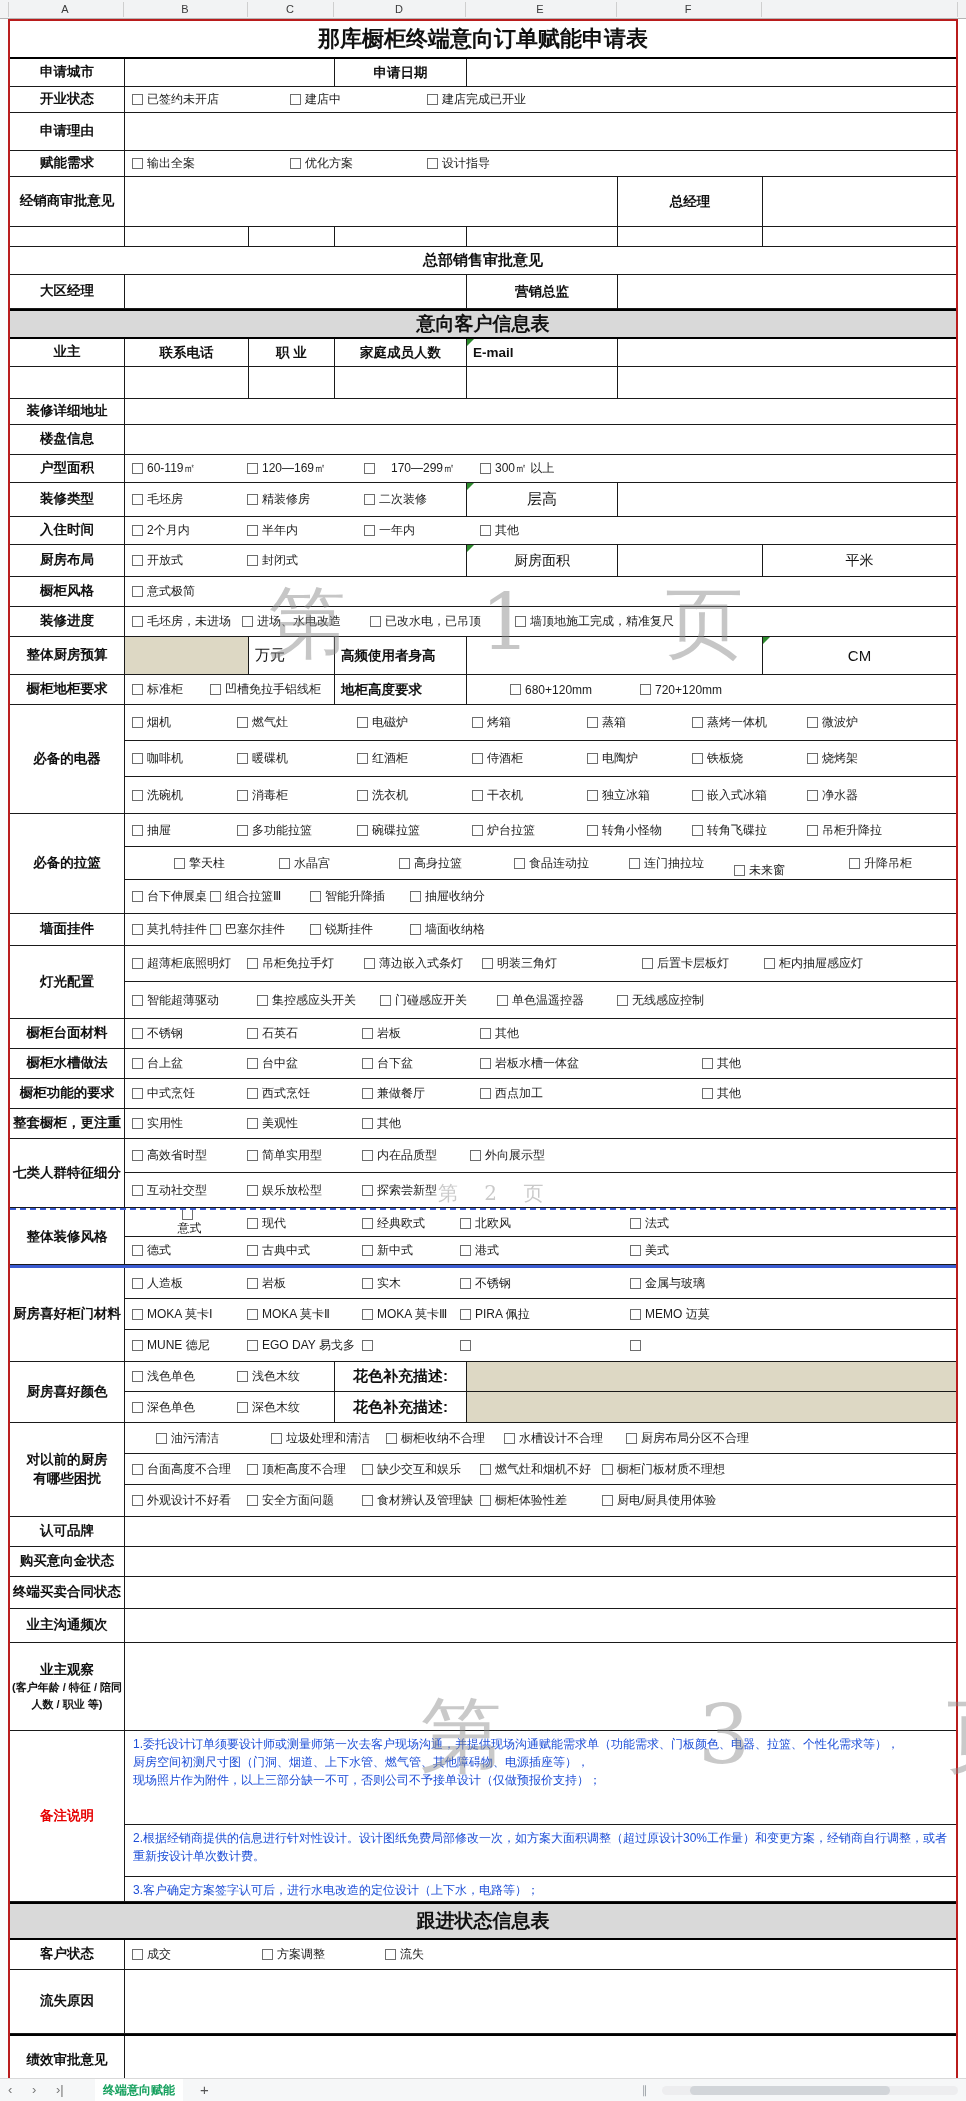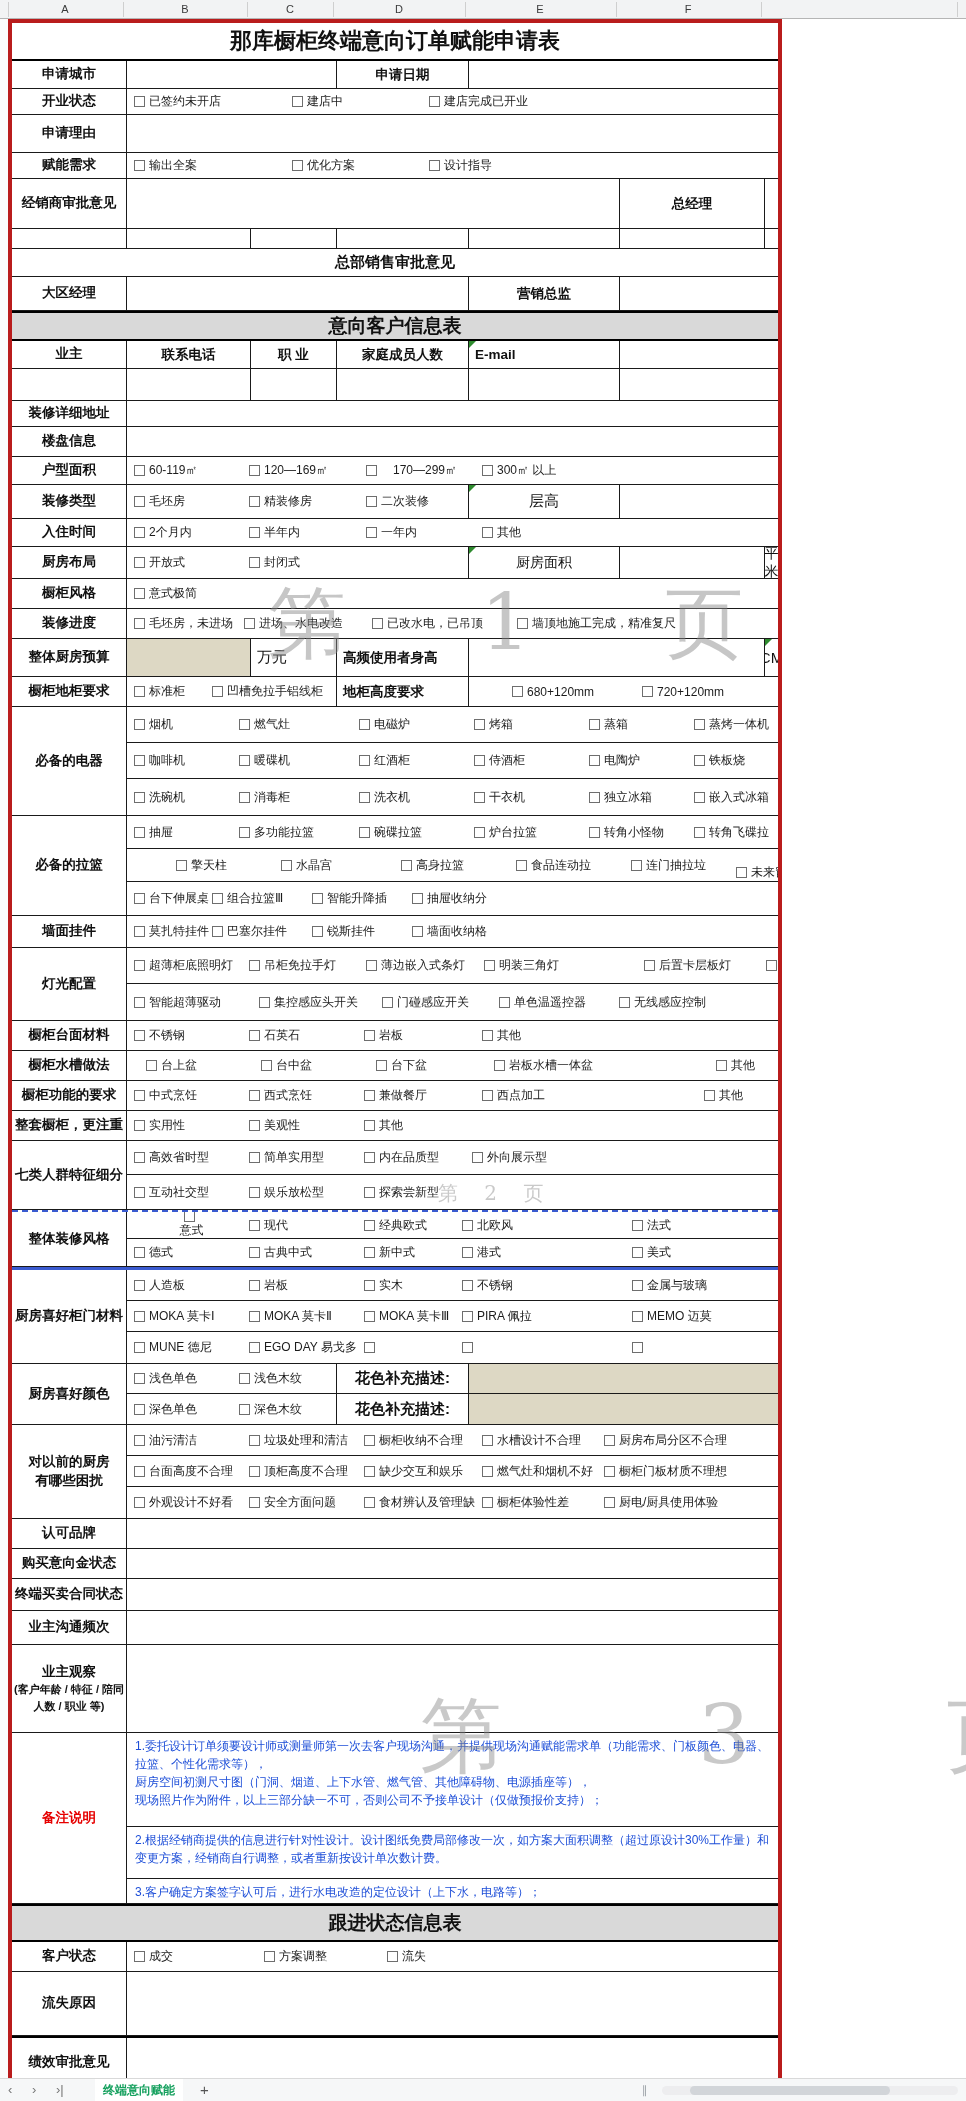--- a/index.html
+++ b/index.html
@@ -10,22 +10,22 @@
   #colstrip{position:absolute;left:0;top:0;width:966px;height:19px;background:#f2f3f4;
     border-bottom:1px solid #b5b5b5;box-sizing:border-box;z-index:3;}
   .colletter{position:absolute;top:0;height:18px;line-height:18px;transform:translateX(-50%);
     font-size:11px;color:#3a3a3a;}
   .colsep{position:absolute;top:2px;height:15px;width:1px;background:#cfcfcf;}
 
   
   #gutter{position:absolute;left:0;top:19px;width:8px;height:2059px;background:#fbfbfb;}
 
   
-  #sheet{position:absolute;left:8px;top:19px;width:774px;background:#fff;
-    border:4px solid #b91c1c;box-sizing:border-box;z-index:1;}
+  #sheet{position:absolute;left:8px;top:19px;width:950px;background:#fff;
+    border:2px solid #b91c1c;box-sizing:border-box;z-index:1;}
   .frow{display:flex;box-sizing:border-box;border-bottom:1px solid #1a1a1a;background:#fff;align-items:stretch;}
   .subcol{flex:1 1 0;min-width:0;display:flex;flex-direction:column;}
   .subcol > .frow:last-child{border-bottom:none;}
   .subcol > .frow{background:transparent;}
   .label{flex:0 0 115px;box-sizing:border-box;border-right:1px solid #1a1a1a;
     display:flex;flex-direction:column;align-items:center;justify-content:center;
     font-weight:bold;font-size:13.5px;text-align:center;white-space:pre-line;line-height:1.4;padding:0 2px;}
   .label.red{color:#e60000;}
   .label .sub{font-size:11px;font-weight:bold;line-height:1.5;}
   .cell{box-sizing:border-box;border-right:1px solid #1a1a1a;display:flex;align-items:center;
@@ -604,21 +604,21 @@
           <div class="opt" style="width: 118px; display: inline-flex;">
             <div class="cb"></div>
             <span>岩板</span>
           </div>
           <div class="opt" style="display: inline-flex;">
             <div class="cb"></div>
             <span>其他</span>
           </div>
         </div>
       </div>
-      <div class="frow" style="height: 30px; gap: 12px;">
+      <div class="frow" style="height: 30px;">
         <div class="label"><div>橱柜水槽做法</div></div>
         <div class="cell opts" style="flex: 1 1 0px; min-width: 0px;">
           <div class="opt" style="width: 115px; display: inline-flex;">
             <div class="cb"></div>
             <span>台上盆</span>
           </div>
           <div class="opt" style="width: 115px; display: inline-flex;">
             <div class="cb"></div>
             <span>台中盆</span>
           </div>
@@ -883,21 +883,21 @@
             <div class="cell input" style="flex: 1 1 0px; min-width: 0px;"></div>
           </div>
         </div>
       </div>
       <div class="frow">
         <div class="label"><div>对以前的厨房
 有哪些困扰</div></div>
         <div class="subcol">
           <div class="frow" style="height: 31px;">
             <div class="cell opts" style="flex: 1 1 0px; min-width: 0px;">
-              <div class="opt" style="width: 115px; display: inline-flex;">
+              <div class="opt" style="width: 115px; display: inline-flex; margin-left: 24px;">
                 <div class="cb"></div>
                 <span>油污清洁</span>
               </div>
               <div class="opt" style="width: 115px; display: inline-flex;">
                 <div class="cb"></div>
                 <span>垃圾处理和清洁</span>
               </div>
               <div class="opt" style="width: 118px; display: inline-flex;">
                 <div class="cb"></div>
                 <span>橱柜收纳不合理</span>

